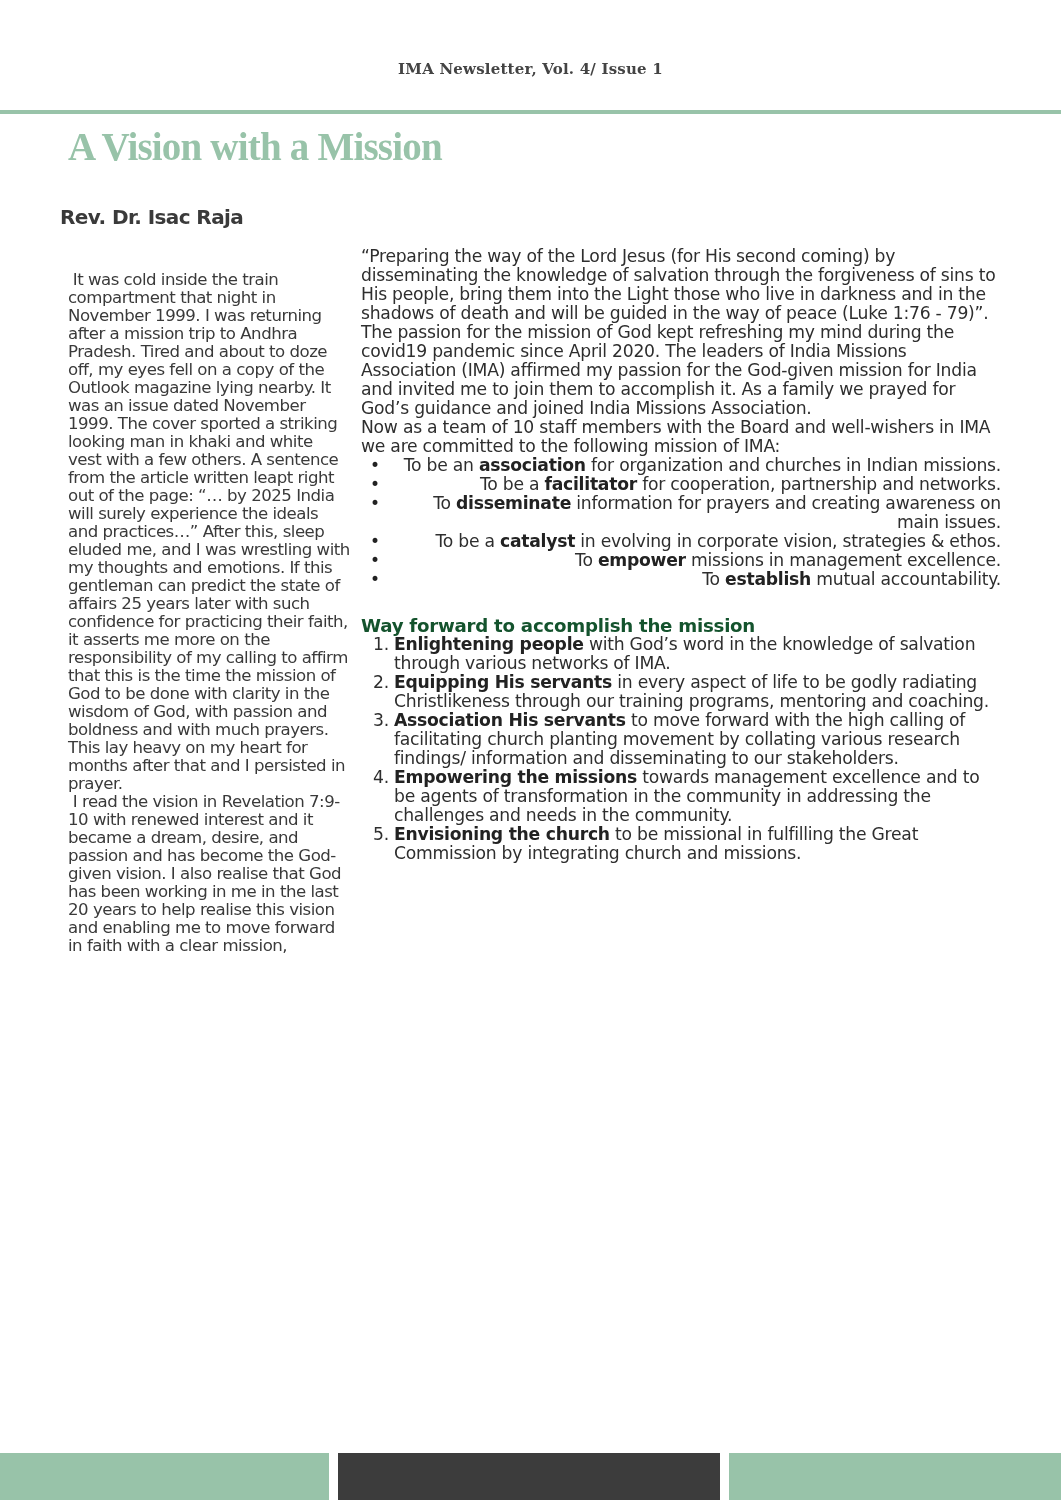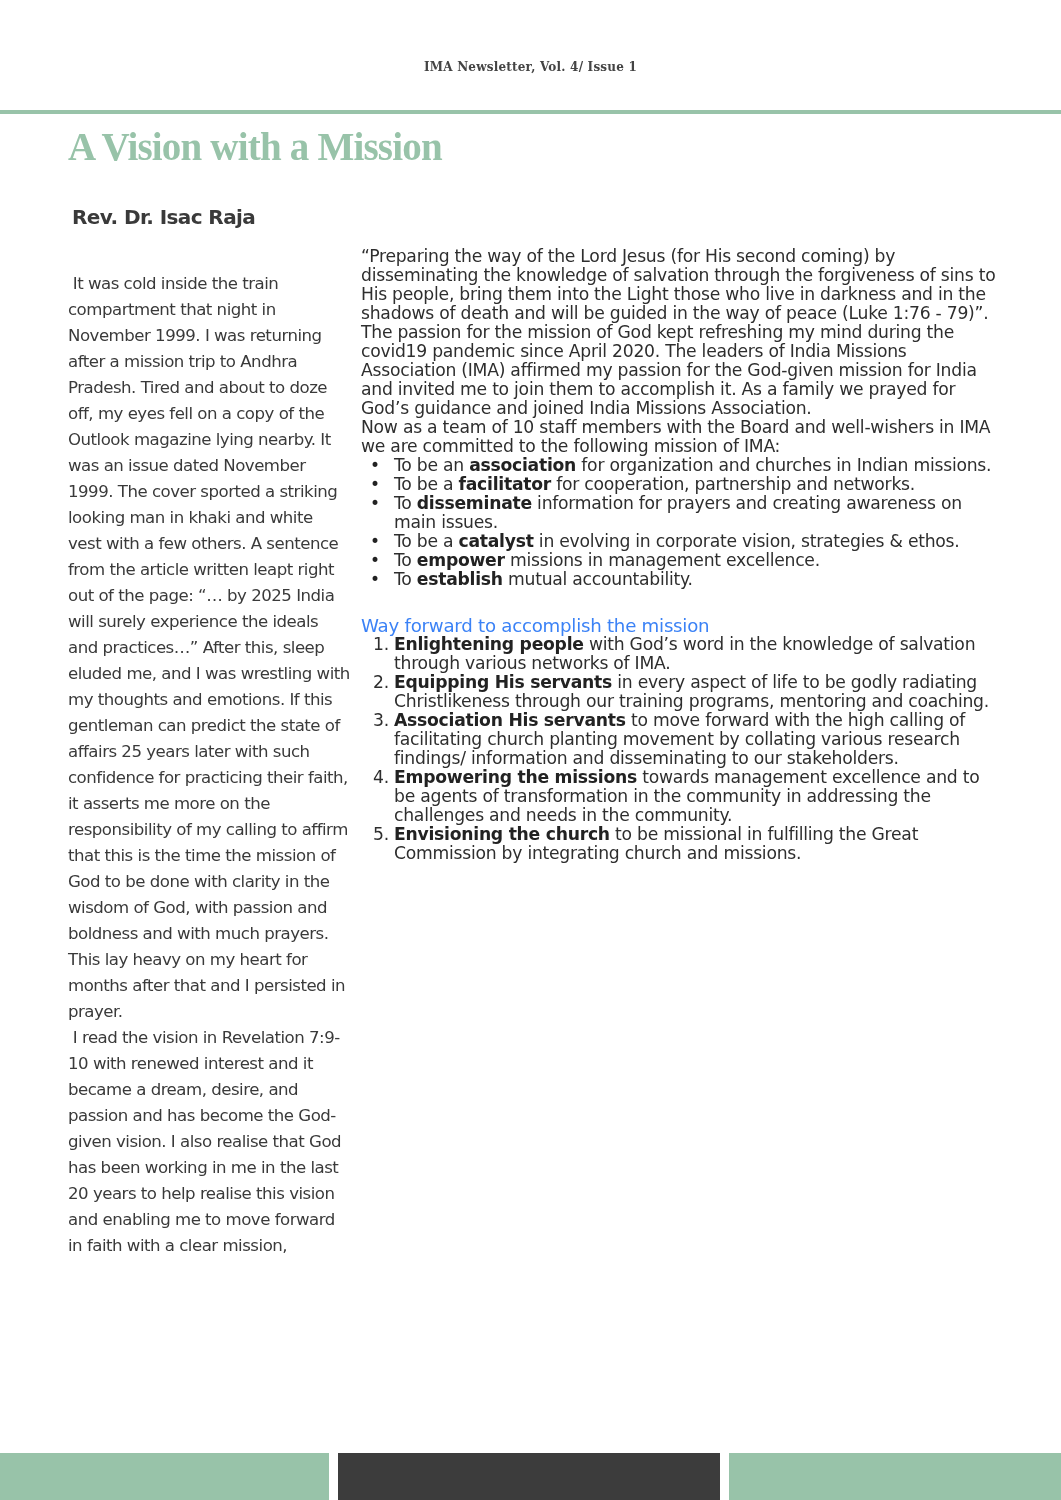--- a/index.html
+++ b/index.html
@@ -1,35 +1,35 @@
 <!DOCTYPE html>
 <html><head>
 <meta charset="utf-8">
 <style>
   html, body { margin: 0; padding: 0; background: #ffffff; }
   body { width: 1061px; height: 1500px; position: relative; overflow: hidden;
          font-family: "Liberation Sans", sans-serif; color: #3a3a3a; }
   .running-head { position: absolute; top: 60px; left: 0; width: 1061px; text-align: center;
-         font-family: "DejaVu Serif", serif; font-size: 12px; font-weight: bold; color: #444; letter-spacing: 0.2px; }
+         font-family: "DejaVu Serif", serif; font-size: 15px; font-weight: bold; color: #444; letter-spacing: 0.2px; }
   .rule { position: absolute; top: 110px; left: 0; width: 1061px; height: 4px; background: #98c3a9; }
   .title { position: absolute; top: 124px; left: 68px; margin: 0; font-family: Liberation Serif, serif;
          font-weight: bold; font-size: 39px; color: #98c3a9; letter-spacing: -0.8px; white-space: nowrap; }
-  .author { position: absolute; top: 205px; left: 72px; font-family: "DejaVu Sans", sans-serif; font-weight: bold;
+  .author { position: absolute; top: 205px; left: 60px; font-family: "DejaVu Sans", sans-serif; font-weight: bold;
          font-size: 20px; color: #3a3a3a; letter-spacing: -0.6px; }
   .left-col { position: absolute; top: 271px; left: 68px; width: 282px; font-family: "DejaVu Sans", sans-serif;
-         font-size: 16.6px; line-height: 26px; color: #3a3a3a; letter-spacing: -0.5px; }
+         font-size: 16.6px; line-height: 18px; color: #3a3a3a; letter-spacing: -0.5px; }
   .left-col p { margin: 0; }
   .right-col { position: absolute; top: 247px; left: 361px; width: 640px; font-family: "DejaVu Sans", sans-serif;
          font-size: 17.2px; line-height: 19px; color: #2e2e2e; letter-spacing: -0.25px; }
   .right-col p { margin: 0; }
   .right-col b { font-weight: bold; color: #222; }
   ul.mission { margin: 0; padding: 0; list-style: none; }
-  ul.mission li { position: relative; padding-left: 33px; }
+  ul.mission li { position: relative; padding-left: 33px; text-align: right; }
   ul.mission li::before { content: "\2022"; position: absolute; left: 9px; top: 0; font-size: 17px; color: #222; }
-  .section-head { margin-top: 27px !important; font-weight: normal; font-size: 18.2px; color: #3b82f6; }
+  .section-head { margin-top: 27px !important; font-weight: bold; font-size: 18.2px; color: #14532d; }
   ol.way { margin: 0; padding: 0; list-style: none; }
   ol.way li { position: relative; padding-left: 33px; }
   ol.way li .num { position: absolute; left: 12px; top: 0; }
   .footer { position: absolute; top: 1453px; height: 47px; }
   .f-left { left: 0; width: 329px; background: #98c3a9; }
   .f-mid { left: 338px; width: 382px; background: #3c3c3c; }
   .f-right { left: 729px; width: 332px; background: #98c3a9; }
 </style>
 </head>
 <body>

